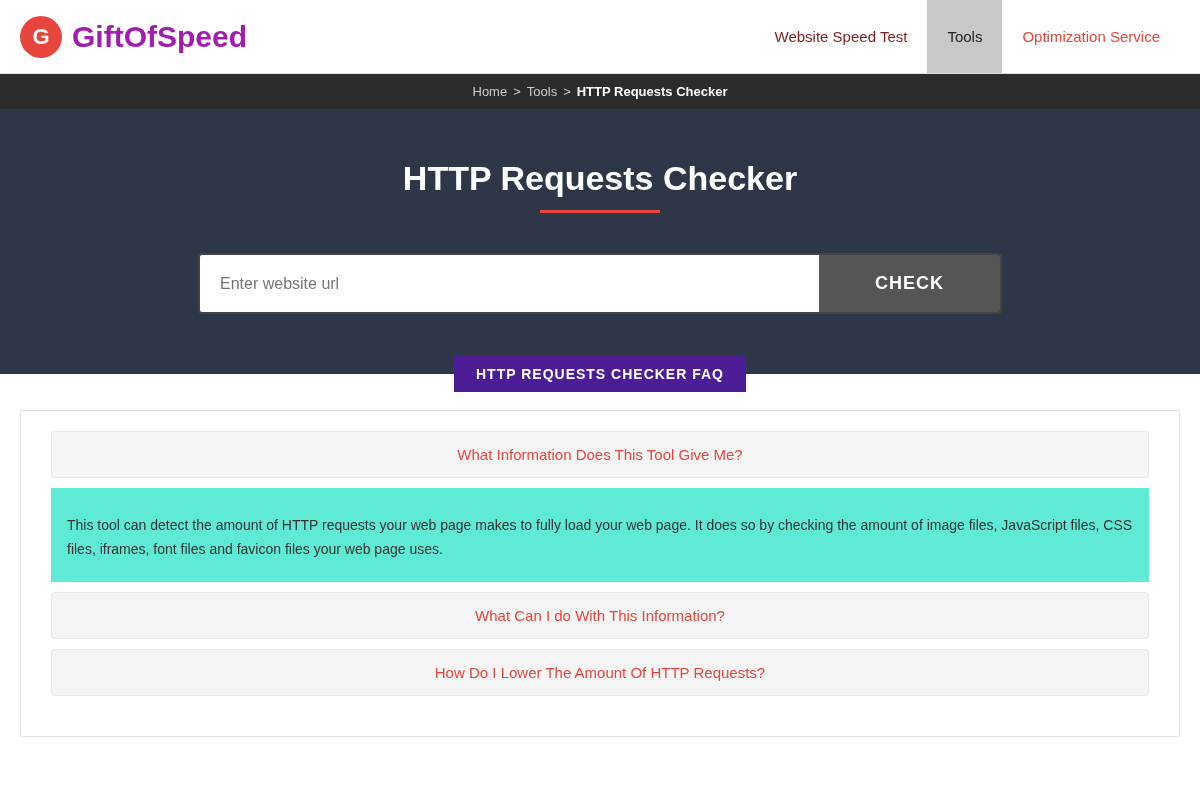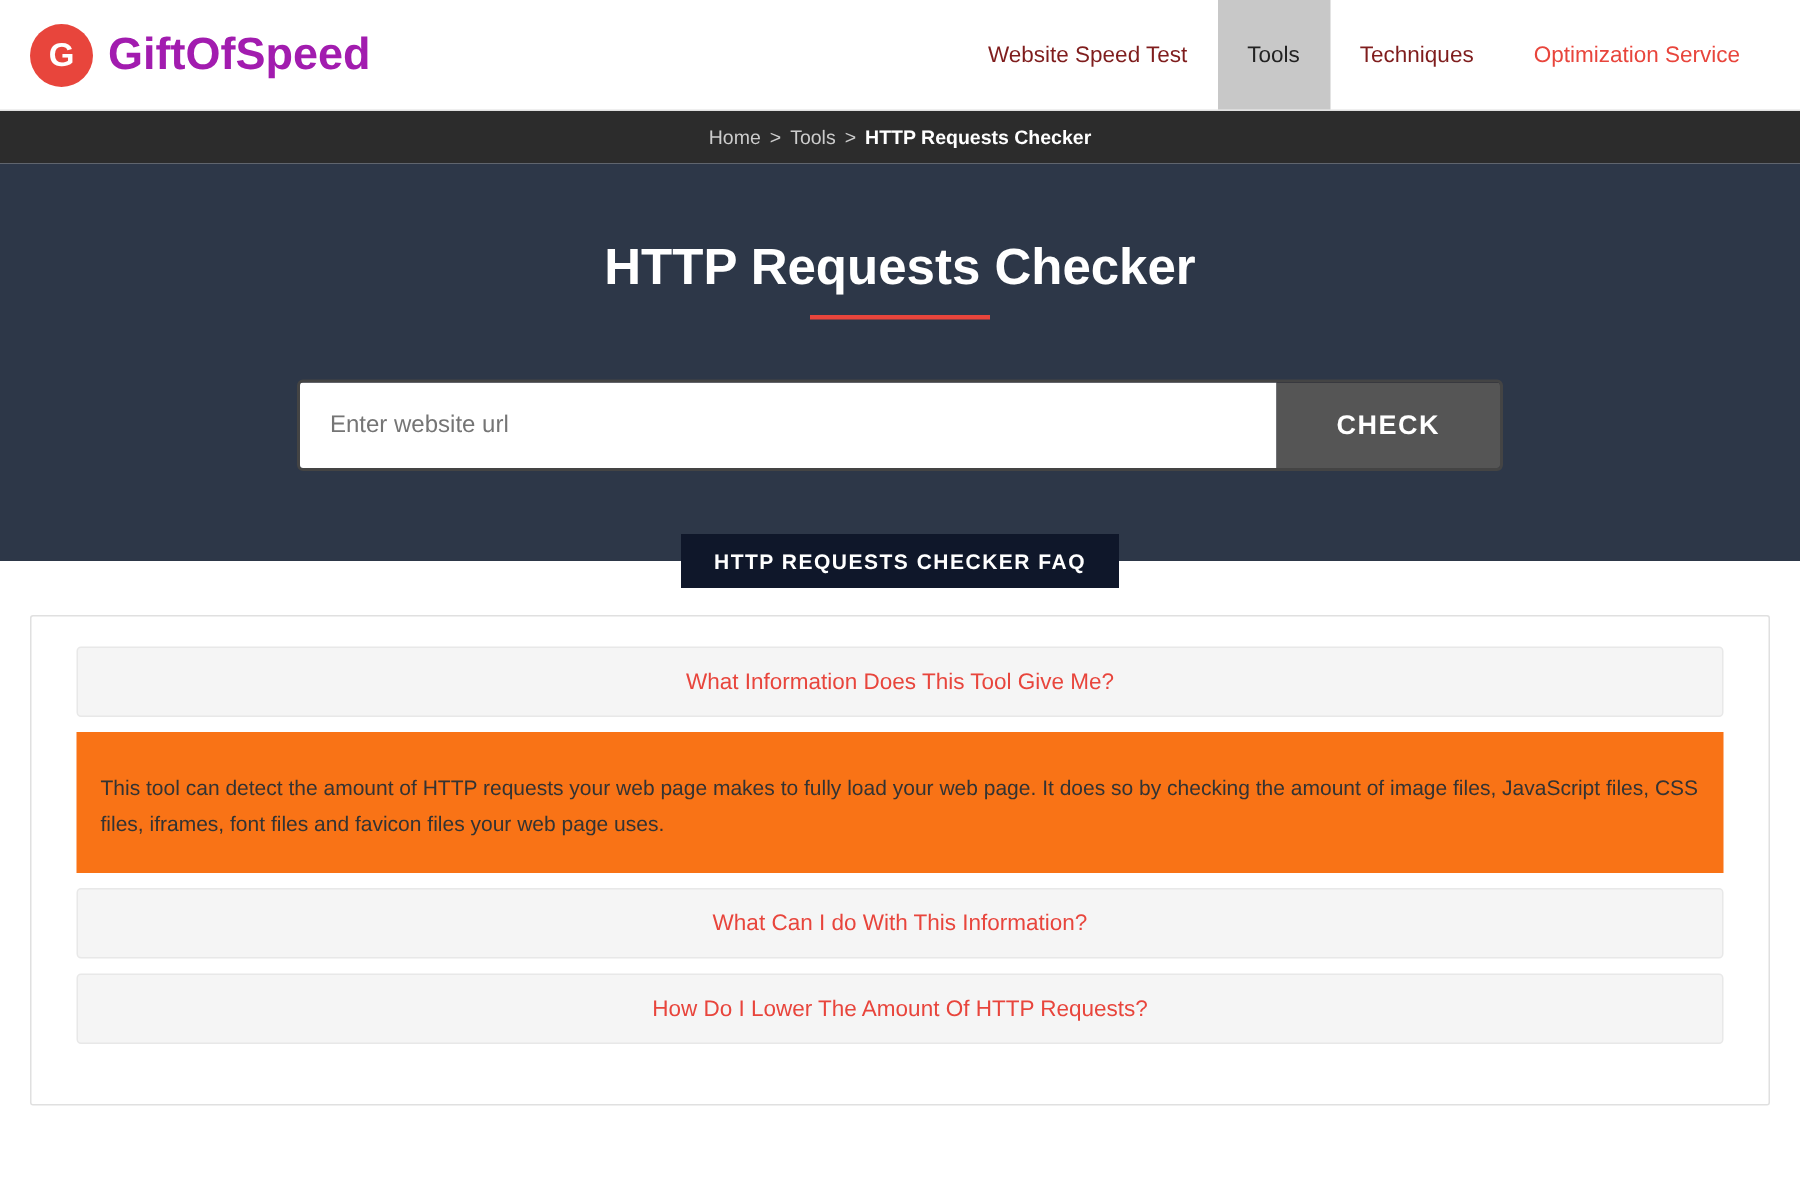--- a/index.html
+++ b/index.html
@@ -137,21 +137,21 @@
       border: none;
       outline: none;
       background: #fff;
       color: #333;
     }
 
     .check-button {
       background: #555;
       color: #fff;
       border: none;
-      padding: 18px 40px;
+      padding: 18px 56px;
       font-size: 18px;
       font-weight: bold;
       letter-spacing: 1px;
       cursor: pointer;
     }
 
     
     .faq-section {
       background: #fff;
       padding: 0 20px 40px;
@@ -160,21 +160,21 @@
 
     .faq-header-wrapper {
       display: flex;
       justify-content: center;
       margin-bottom: 0;
       position: relative;
       top: -18px;
     }
 
     .faq-header-badge {
-      background: #0f172a;
+      background: #4c1d95;
       color: #fff;
       padding: 10px 22px;
       font-size: 14px;
       font-weight: bold;
       letter-spacing: 1px;
       display: inline-block;
     }
 
     .faq-container {
       border: 1px solid #e0e0e0;
@@ -199,40 +199,39 @@
     }
 
     .faq-answer {
       font-size: 14px;
       color: #333;
       line-height: 1.7;
       padding: 10px 0 4px;
     }
 
     .faq-answer-wrapper {
-      background: #f97316;
+      background: #5eead4;
       padding: 16px;
       margin-bottom: 10px;
     }
   </style>
 </head>
 <body>
 
 <header class="header">
   <div class="logo-area">
     <svg class="logo-icon" viewBox="0 0 42 42" xmlns="http://www.w3.org/2000/svg">
       <circle cx="21" cy="21" r="21" fill="#e8453c"></circle>
       <text x="21" y="28" text-anchor="middle" font-size="22" font-weight="bold" fill="white" font-family="Arial">G</text>
     </svg>
     <span class="logo-text">GiftOfSpeed</span>
   </div>
   <nav class="nav">
     <a class="nav-item">Website Speed Test</a>
     <a class="nav-item active">Tools</a>
-    <a class="nav-item">Techniques</a>
     <a class="nav-item highlight">Optimization Service</a>
   </nav>
 </header>
 
 <div class="breadcrumb-bar">
   <span class="breadcrumb-item">Home</span>
   <span class="breadcrumb-sep">&gt;</span>
   <span class="breadcrumb-item">Tools</span>
   <span class="breadcrumb-sep">&gt;</span>
   <span class="breadcrumb-item current">HTTP Requests Checker</span>

